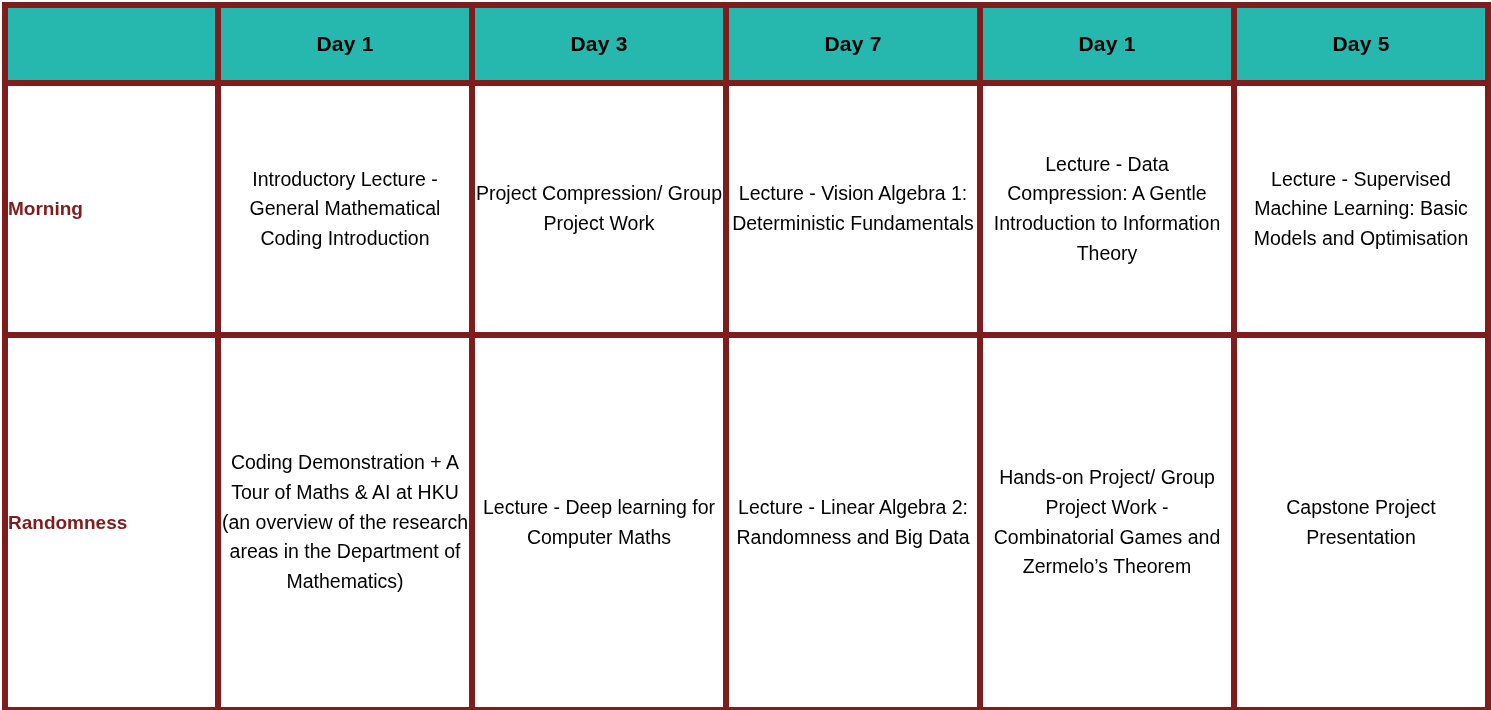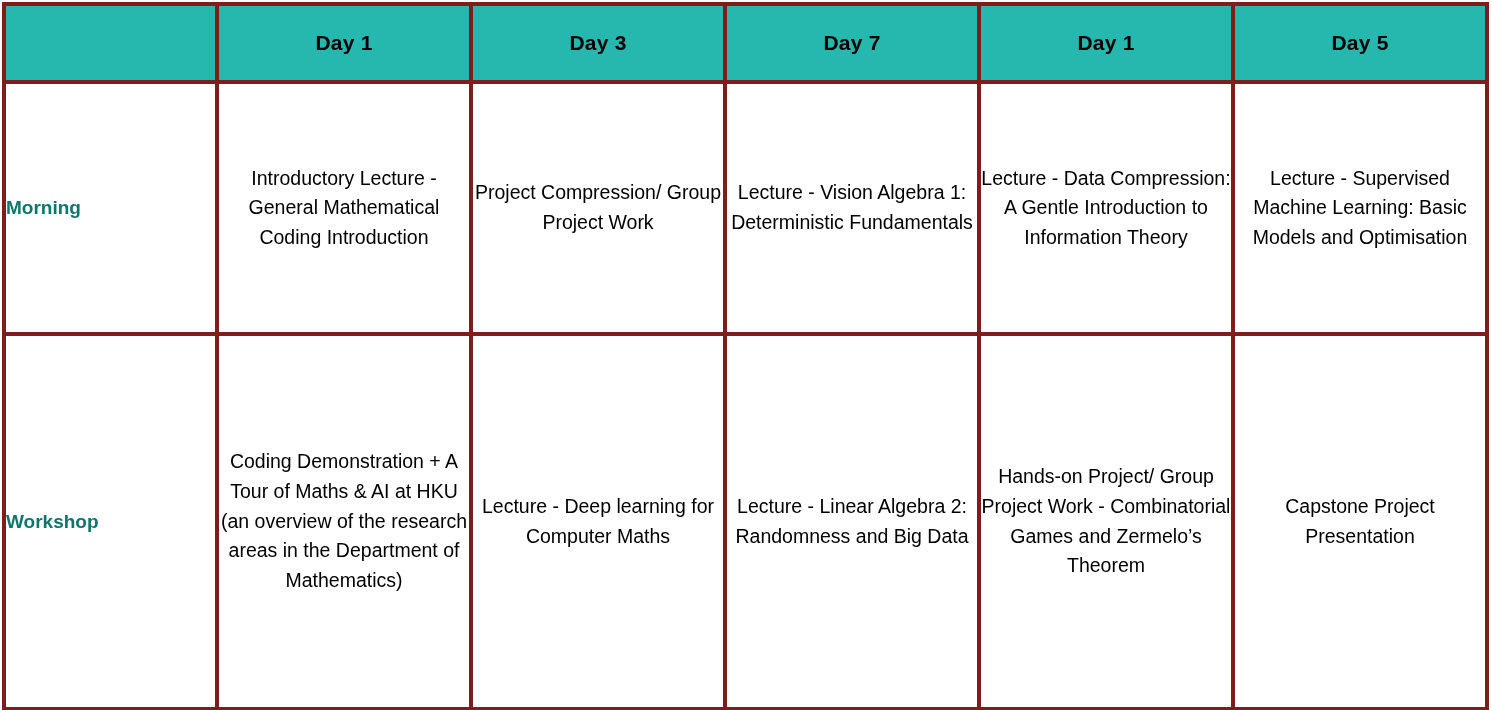--- a/index.html
+++ b/index.html
@@ -26,21 +26,21 @@
   table.schedule {
     border-collapse: collapse;
     table-layout: fixed;
     width: 1486px;
     height: 705px;
     border: 2px solid #000000;
   }
 
   table.schedule th,
   table.schedule td {
-    border: 4px solid #7f1d1d;
+    border: 6px solid #7f1d1d;
     padding: 0;
     vertical-align: middle;
   }
 
   
   col.col-label { width: 213px; }
   col.col-day   { width: 254px; }
 
   
   tr.header-row { height: 78px; }
@@ -62,21 +62,21 @@
   
   tr.morning-row   { height: 252px; }
   tr.afternoon-row { height: 375px; }
 
   td.period-label {
     text-align: left;
     font-weight: bold;
     font-size: 19px;
     line-height: 1.25;
     padding-left: 16px;
-    color: #0f766e;
+    color: #7f1d1d;
     background: #ffffff;
   }
 
   td.session-cell {
     text-align: center;
     font-size: 19.5px;
     line-height: 1.52;
     color: #000000;
     background: #ffffff;
     padding: 4px 8px;
@@ -110,21 +110,21 @@
     <tbody>
       <tr class="morning-row">
         <td class="period-label">Morning</td>
         <td class="session-cell">Introductory Lecture - General Mathematical Coding Introduction</td>
         <td class="session-cell">Project Compression/ Group Project Work</td>
         <td class="session-cell">Lecture - Vision Algebra 1: Deterministic Fundamentals</td>
         <td class="session-cell">Lecture - Data Compression: A Gentle Introduction to Information Theory</td>
         <td class="session-cell">Lecture - Supervised Machine Learning: Basic Models and Optimisation</td>
       </tr>
       <tr class="afternoon-row">
-        <td class="period-label">Workshop</td>
+        <td class="period-label">Randomness</td>
         <td class="session-cell">Coding Demonstration + A Tour of Maths &amp; AI at HKU (an overview of the research areas in the Department of Mathematics)</td>
         <td class="session-cell">Lecture - Deep learning for Computer Maths</td>
         <td class="session-cell">Lecture - Linear Algebra 2: Randomness and Big Data</td>
         <td class="session-cell">Hands-on Project/ Group Project Work - Combinatorial Games and Zermelo’s Theorem</td>
         <td class="session-cell">Capstone Project Presentation</td>
       </tr>
     </tbody>
   </table>
 </div>
 

